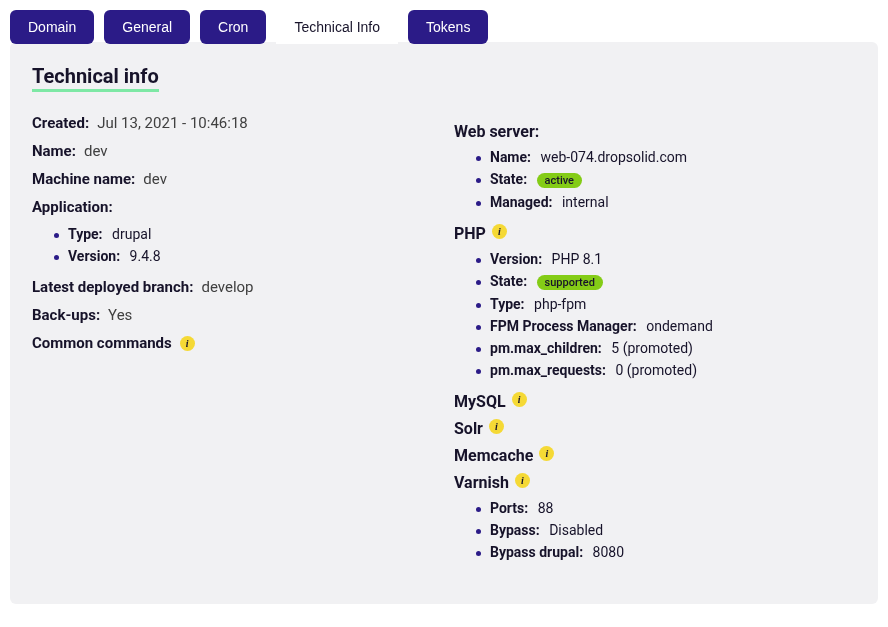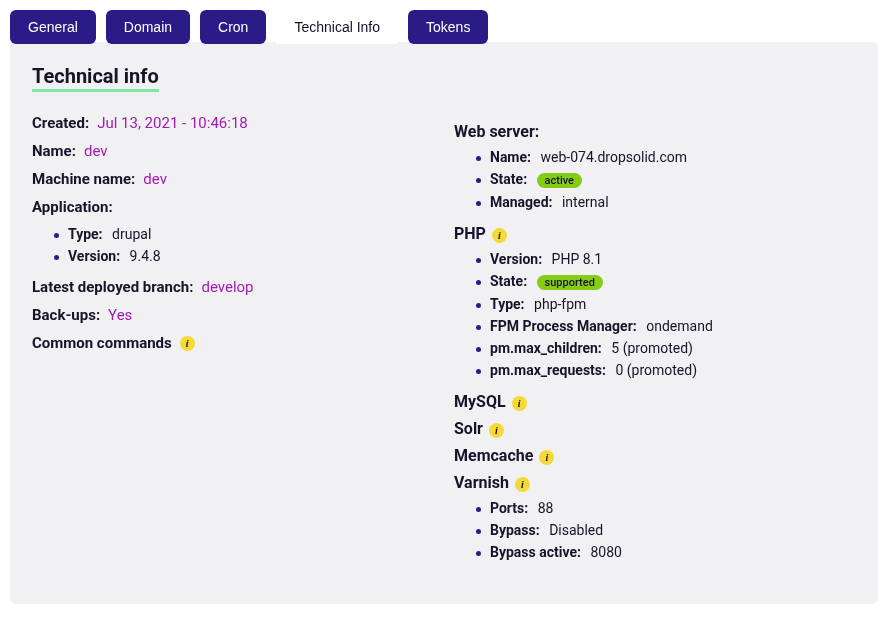--- a/index.html
+++ b/index.html
@@ -57,30 +57,30 @@
     align-items: center;
     flex-wrap: wrap;
   }
   .lbl {
     font-weight: 700;
     color: #17132a;
     margin-right: 8px;
     font-size: 15px;
   }
   .val {
-    color: #a21caf;
+    color: #404040;
     font-size: 15px;
   }
   .section-head {
     font-weight: 700;
     font-size: 16px;
     margin-top: 8px;
     margin-bottom: 8px;
     display: flex;
-    align-items: flex-end;
+    align-items: flex-start;
     gap: 6px;
   }
   ul.bullets {
     list-style: none;
     padding: 0;
     margin: 4px 0 14px 22px;
   }
   ul.bullets li {
     position: relative;
     padding-left: 14px;
@@ -124,22 +124,22 @@
     font-style: italic;
     font-family: Georgia, serif;
     cursor: pointer;
   }
   .mt { margin-top: 6px; }
 </style>
 </head>
 <body>
 
 <div class="tabs">
+  <button class="tab">Domain</button>
   <button class="tab">General</button>
-  <button class="tab">Domain</button>
   <button class="tab">Cron</button>
   <button class="tab active">Technical Info</button>
   <button class="tab">Tokens</button>
 </div>
 
 <div class="panel">
   <div class="panel-title">Technical info</div>
 
   <div class="cols">
 
@@ -252,19 +252,19 @@
       <ul class="bullets">
         <li>
           <span class="sub-lbl">Ports:</span>
           <span>88</span>
         </li>
         <li>
           <span class="sub-lbl">Bypass:</span>
           <span>Disabled</span>
         </li>
         <li>
-          <span class="sub-lbl">Bypass active:</span>
+          <span class="sub-lbl">Bypass drupal:</span>
           <span>8080</span>
         </li>
       </ul>
     </div>
   </div>
 </div>
 
 </body></html>

